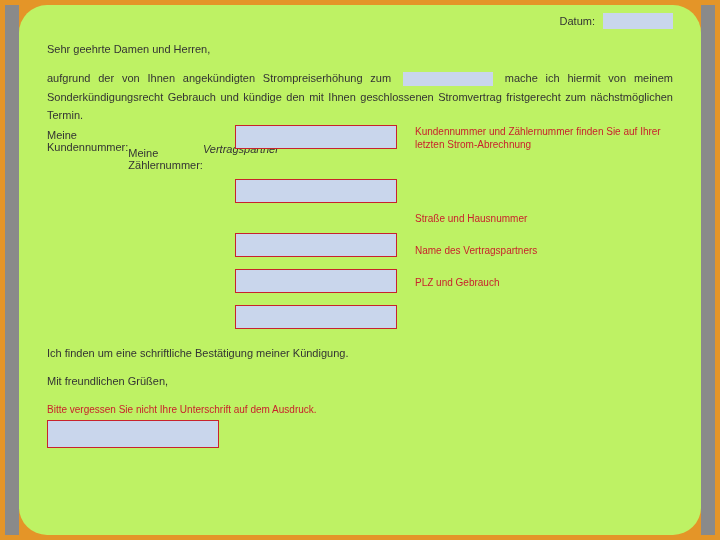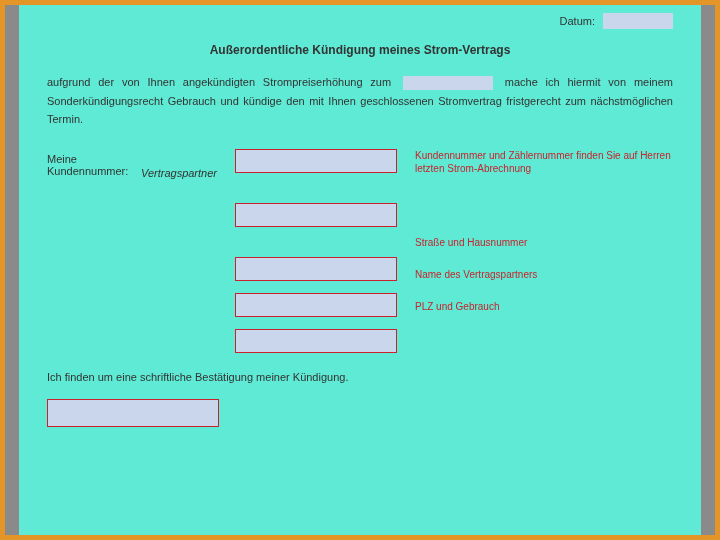--- a/index.html
+++ b/index.html
@@ -28,43 +28,43 @@
     background: #8a8a8a;
   }
   .stripe.left { left: 0; }
   .stripe.right { right: 0; }
   .paper {
     position: absolute;
     left: 14px;
     right: 14px;
     top: 0;
     bottom: 0;
-    background: #5eead4;
+    background: #bef264;
     padding: 8px 28px 8px 28px;
     box-sizing: border-box;
+    border-radius: 28px;
   }
   .date-row {
     display: flex;
     justify-content: flex-end;
     align-items: center;
     gap: 8px;
     margin-bottom: 14px;
   }
   .date-label { font-size: 11px; }
   .title {
     text-align: center;
     font-weight: bold;
     font-size: 12px;
     margin-bottom: 16px;
   }
   .salutation { margin-bottom: 14px; }
   .body-para {
     text-align: justify;
     line-height: 1.7;
-    margin-bottom: 20px;
   }
   .blank-inline {
     display: inline-block;
     width: 90px;
     height: 14px;
     background: #c9d6ec;
     vertical-align: middle;
     margin: 0 4px;
   }
   .form-area {
@@ -129,49 +129,52 @@
 <div class="frame">
   <div class="stripe left"></div>
   <div class="stripe right"></div>
   <div class="paper">
 
     <div class="date-row">
       <span class="date-label">Datum:</span>
       <span class="date-field"></span>
     </div>
 
-    <div class="title">Außerordentliche Kündigung meines Strom-Vertrags</div>
 
+    <div class="salutation">Sehr geehrte Damen und Herren,</div>
 
     <div class="body-para">
       <span>aufgrund der von Ihnen angekündigten Strompreiserhöhung zum</span>
       <span class="blank-inline"></span>
       <span>mache ich hiermit von meinem Sonderkündigungsrecht Gebrauch und kündige den mit Ihnen geschlossenen Stromvertrag fristgerecht zum nächstmöglichen Termin.</span>
     </div>
 
     <div class="form-area">
       <div class="labels-col">
         <div class="lab1">Meine Kundennummer:</div>
+        <div class="lab2">Meine Zählernummer:</div>
         <div class="lab3">Vertragspartner</div>
       </div>
       <div class="fields-col">
         <div class="input-box"></div>
         <div class="big-gap"></div>
         <div class="input-box"></div>
         <div class="big-gap"></div>
         <div class="input-box"></div>
         <div class="input-box"></div>
         <div class="input-box"></div>
       </div>
       <div class="hints-col">
-        <div class="hint1">Kundennummer und Zählernummer finden Sie auf Herren letzten Strom-Abrechnung</div>
+        <div class="hint1">Kundennummer und Zählernummer finden Sie auf Ihrer letzten Strom-Abrechnung</div>
         <div class="hint-row">Straße und Hausnummer</div>
         <div class="hint-row">Name des Vertragspartners</div>
         <div class="hint-row">PLZ und Gebrauch</div>
       </div>
     </div>
 
     <div class="confirm">Ich finden um eine schriftliche Bestätigung meiner Kündigung.</div>
+    <div class="signoff">Mit freundlichen Grüßen,</div>
 
+    <div class="sig-hint">Bitte vergessen Sie nicht Ihre Unterschrift auf dem Ausdruck.</div>
     <div class="sig-box"></div>
 
   </div>
 </div>
 
 </body></html>

